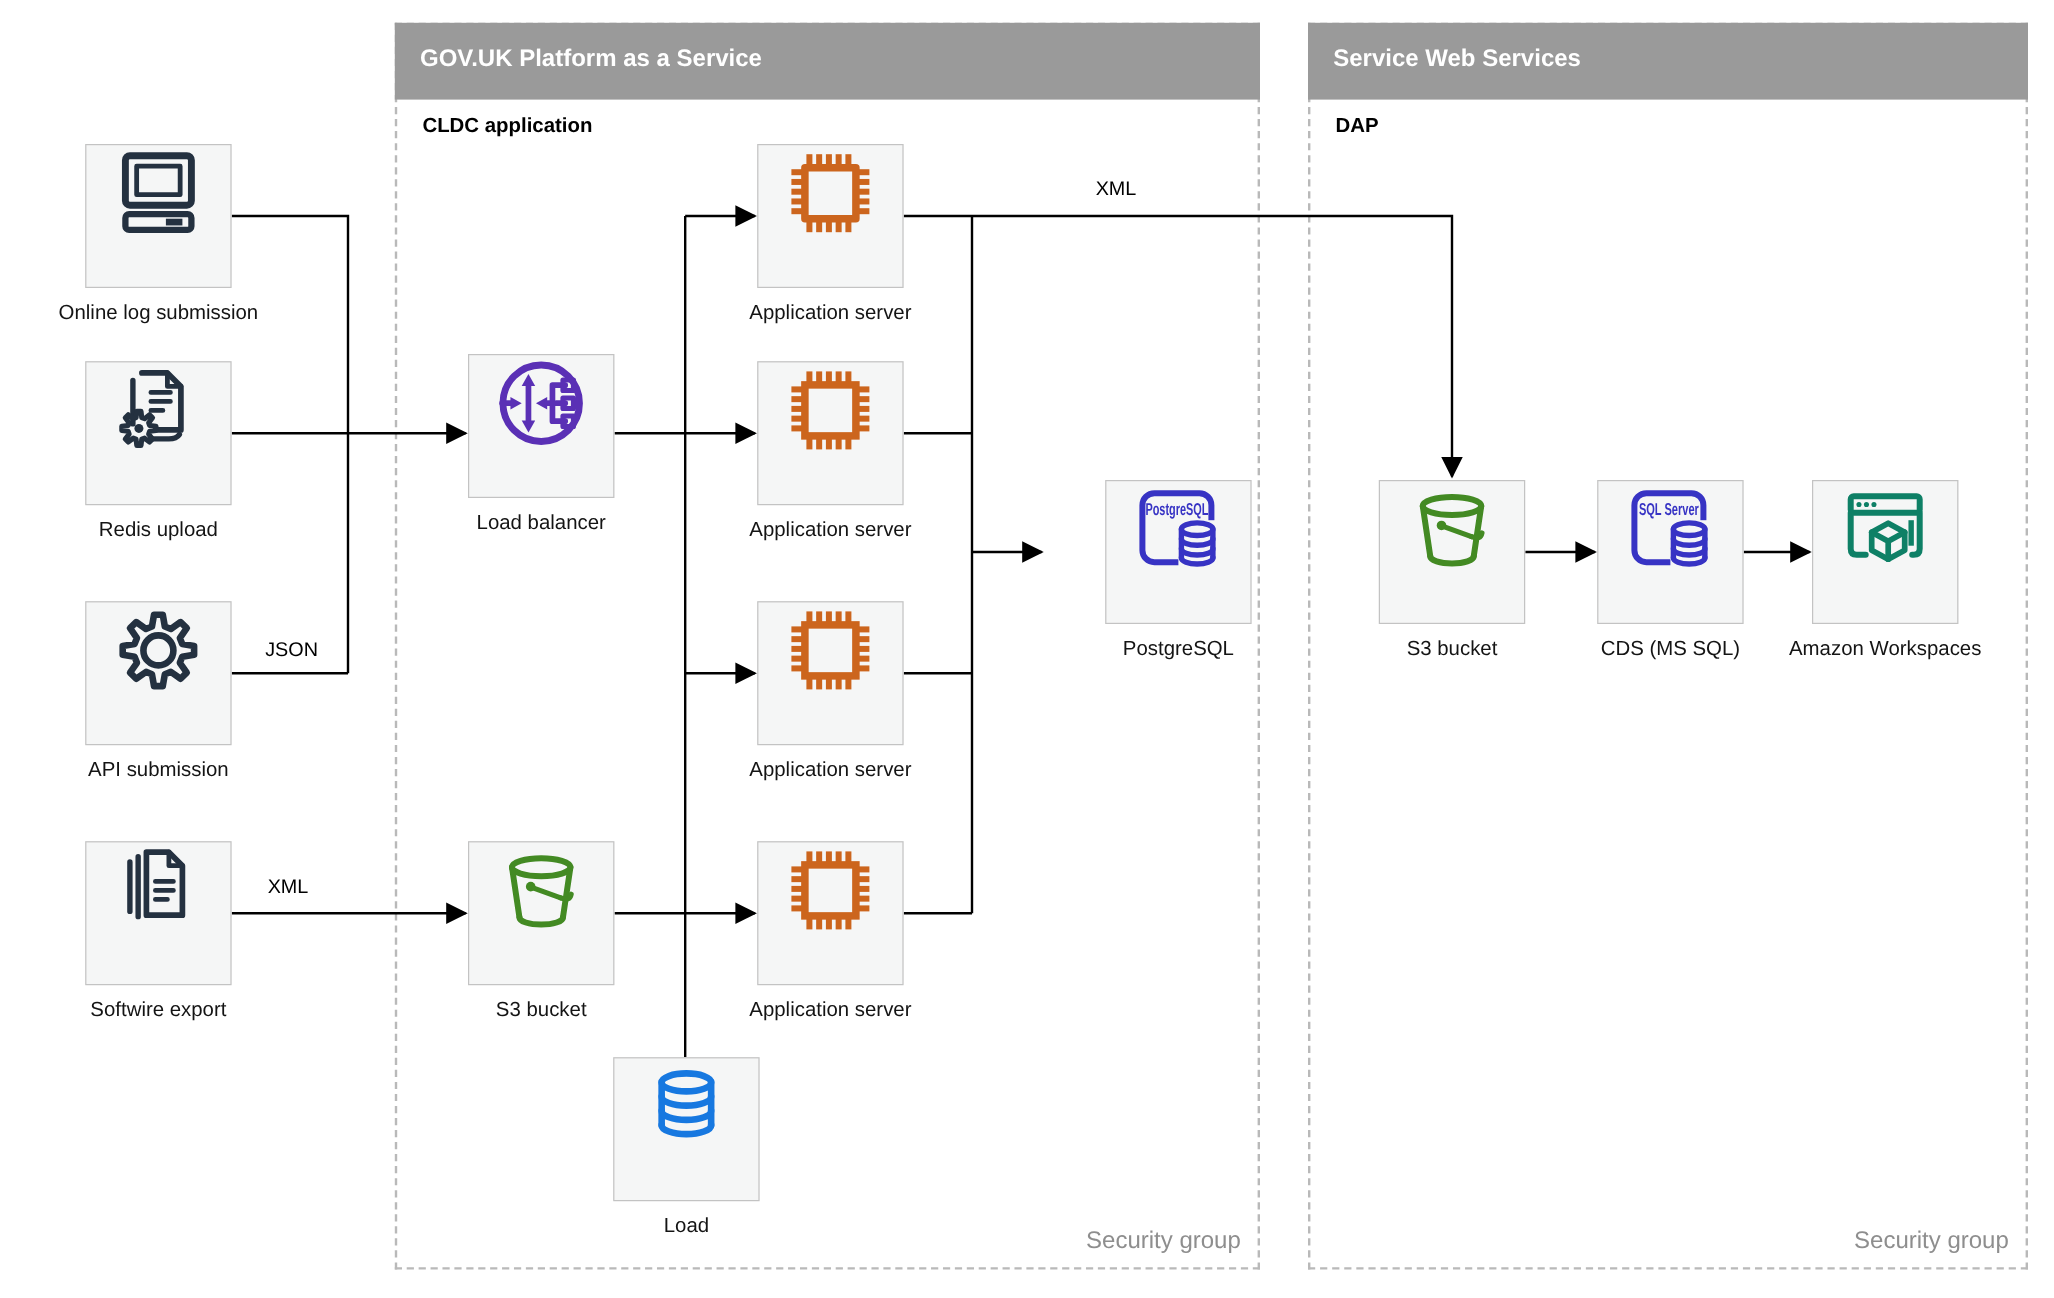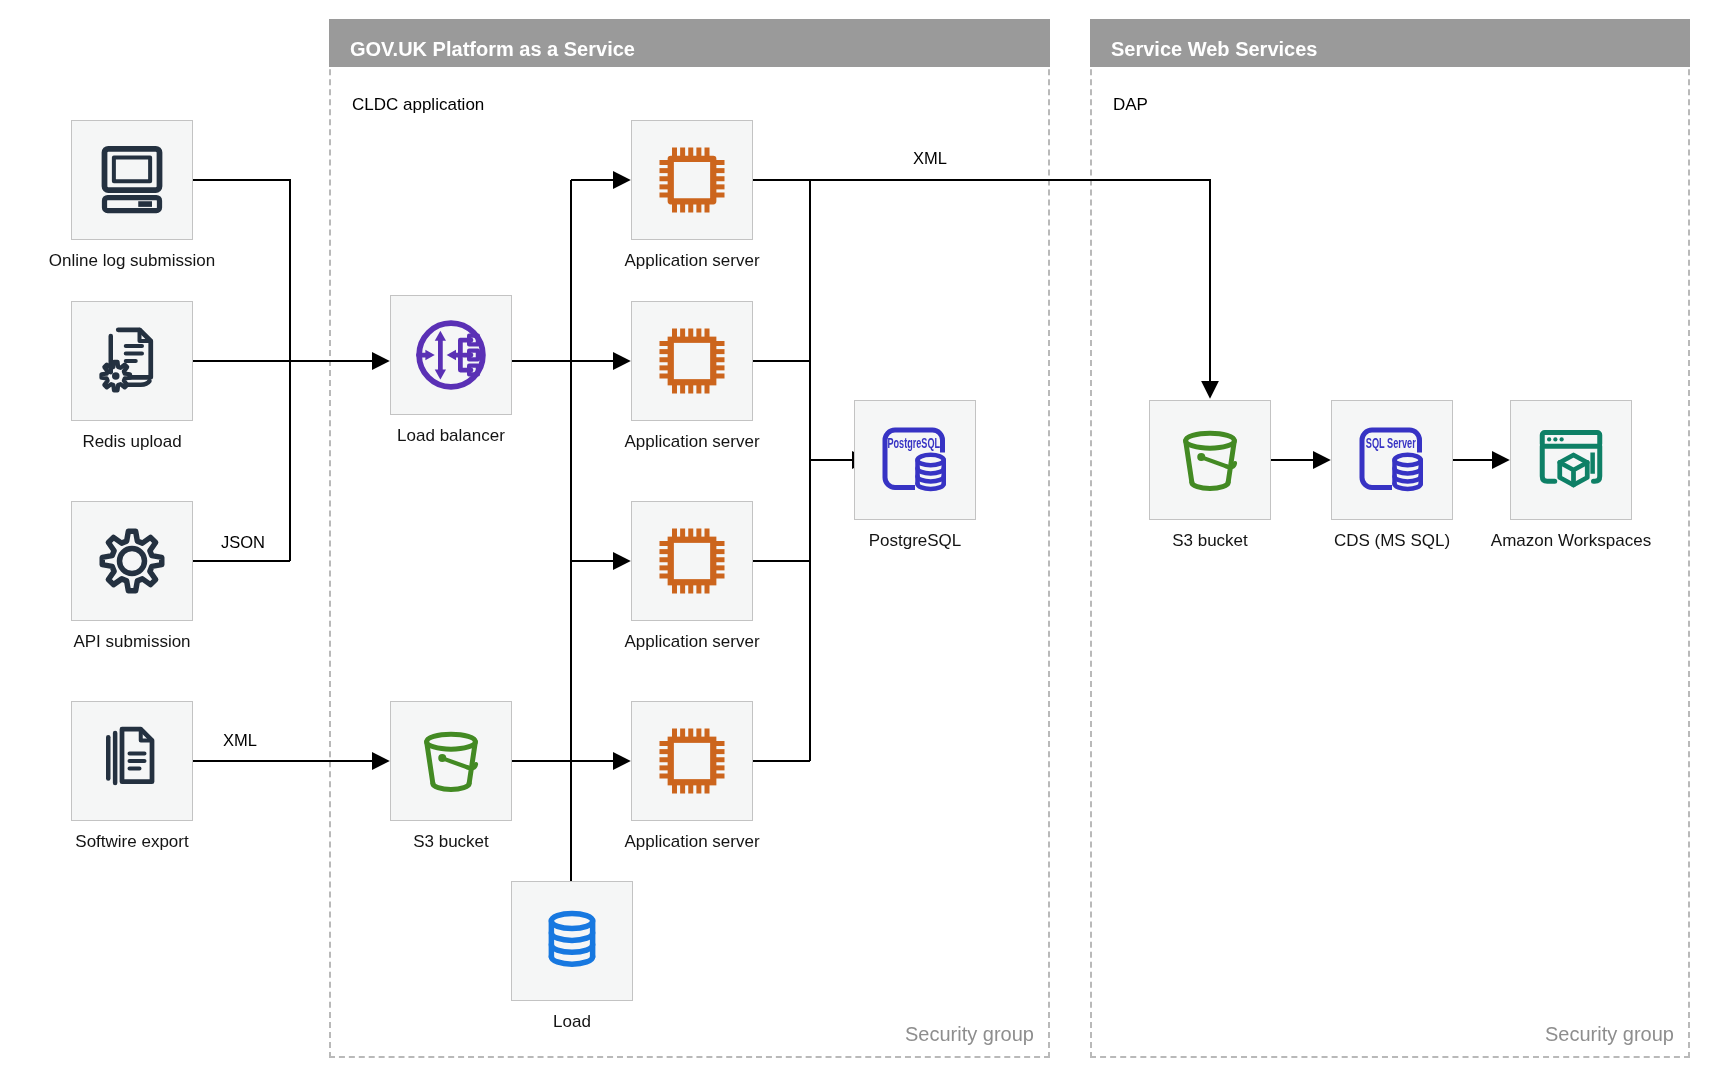--- a/index.html
+++ b/index.html
@@ -5,30 +5,30 @@
   :root{
     --navy:#243140; --orange:#cc651d; --purple:#5a30b5; --indigo:#3733c4;
     --green:#438a23; --teal:#0e8066; --blue:#1778e0;
     --barGray:#9a9a9a; --dash:#b9b9b9; --boxBg:#f5f6f6; --boxBorder:#c3c3c3;
   }
   *{box-sizing:border-box;margin:0;padding:0}
   body{font-family:"Liberation Sans",sans-serif;background:#ffffff}
   #stage{position:relative;width:1712px;height:1082px;background:#fff;overflow:hidden}
 
   .panel{position:absolute;border:2px dashed var(--dash)}
-  .panel-header{position:absolute;left:-2px;top:-2px;right:-2px;height:48px;background:var(--barGray);
+  .panel-header{position:absolute;left:-2px;top:-2px;right:-2px;height:64px;background:var(--barGray);
     color:#fff;font-weight:bold;font-size:20px;line-height:60px;padding-left:21px}
-  .panel-sub{position:absolute;left:21px;top:74px;font-weight:normal;font-size:17px;color:#000}
+  .panel-sub{position:absolute;left:21px;top:74px;font-weight:bold;font-size:17px;color:#000}
   .panel-footer{position:absolute;right:14px;bottom:10px;font-size:20px;color:#8e8e8e}
 
   #edges{position:absolute;left:0;top:0;width:1712px;height:1082px;pointer-events:none}
   #edges path{stroke:#000;stroke-width:2;fill:none}
 
   .node{position:absolute;width:122px;height:120px;background:var(--boxBg);
-    border:1px solid var(--boxBorder);display:flex;align-items:center;justify-content:center}
+    border:1px solid var(--boxBorder);display:flex;justify-content:center}
   .nlabel{position:absolute;top:130px;left:50%;transform:translateX(-50%);
     white-space:nowrap;font-size:17px;color:#141414}
   .ic{width:80px;height:80px}
 
   .elabel{position:absolute;transform:translate(-50%,-50%);font-size:16.5px;color:#000;white-space:nowrap}
 
   .s-navy{stroke:var(--navy)} .f-navy{fill:var(--navy)}
   .s-orange{stroke:var(--orange)} .f-orange{fill:var(--orange)}
   .s-purple{stroke:var(--purple)} .f-purple{fill:var(--purple)}
   .s-indigo{stroke:var(--indigo)}
@@ -211,21 +211,21 @@
     <svg class="ic" viewBox="0 0 64 64">
       <ellipse class="st s-blue" cx="32" cy="16" rx="16.5" ry="6" stroke-width="4.4"></ellipse>
       <path class="st s-blue" d="M15.5 16 V44.5 M48.5 16 V44.5" stroke-width="4.4"></path>
       <path class="st s-blue" d="M15.5 25.5 a16.5 6 0 0 0 33 0" stroke-width="4.4"></path>
       <path class="st s-blue" d="M15.5 35 a16.5 6 0 0 0 33 0" stroke-width="4.4"></path>
       <path class="st s-blue" d="M15.5 44.5 a16.5 6 0 0 0 33 0" stroke-width="4.4"></path>
     </svg>
     <div class="nlabel">Load</div>
   </div>
 
-  <div class="node" style="left:854px;top:400px">
+  <div class="node" style="left:921px;top:400px">
     <svg class="ic" viewBox="0 0 64 64">
       <rect class="st s-indigo" x="8" y="8" width="46" height="46" rx="8" stroke-width="4"></rect>
       <text x="31" y="22.5" text-anchor="middle" font-family="Liberation Sans, sans-serif" font-weight="bold" font-size="11.5" textLength="42" lengthAdjust="spacingAndGlyphs" fill="#3733c4">PostgreSQL</text>
       <rect x="32" y="26" width="26" height="31" fill="#f5f6f6"></rect>
       <ellipse class="st s-indigo" cx="44.5" cy="32" rx="10.5" ry="4.2" stroke-width="3.6"></ellipse>
       <path class="st s-indigo" d="M34 32 V51 M55 32 V51" stroke-width="3.6"></path>
       <path class="st s-indigo" d="M34 38.5 a10.5 4.2 0 0 0 21 0" stroke-width="3.6"></path>
       <path class="st s-indigo" d="M34 45 a10.5 4.2 0 0 0 21 0" stroke-width="3.6"></path>
       <path class="st s-indigo" d="M34 51 a10.5 4.2 0 0 0 21 0" stroke-width="3.6"></path>
     </svg>

